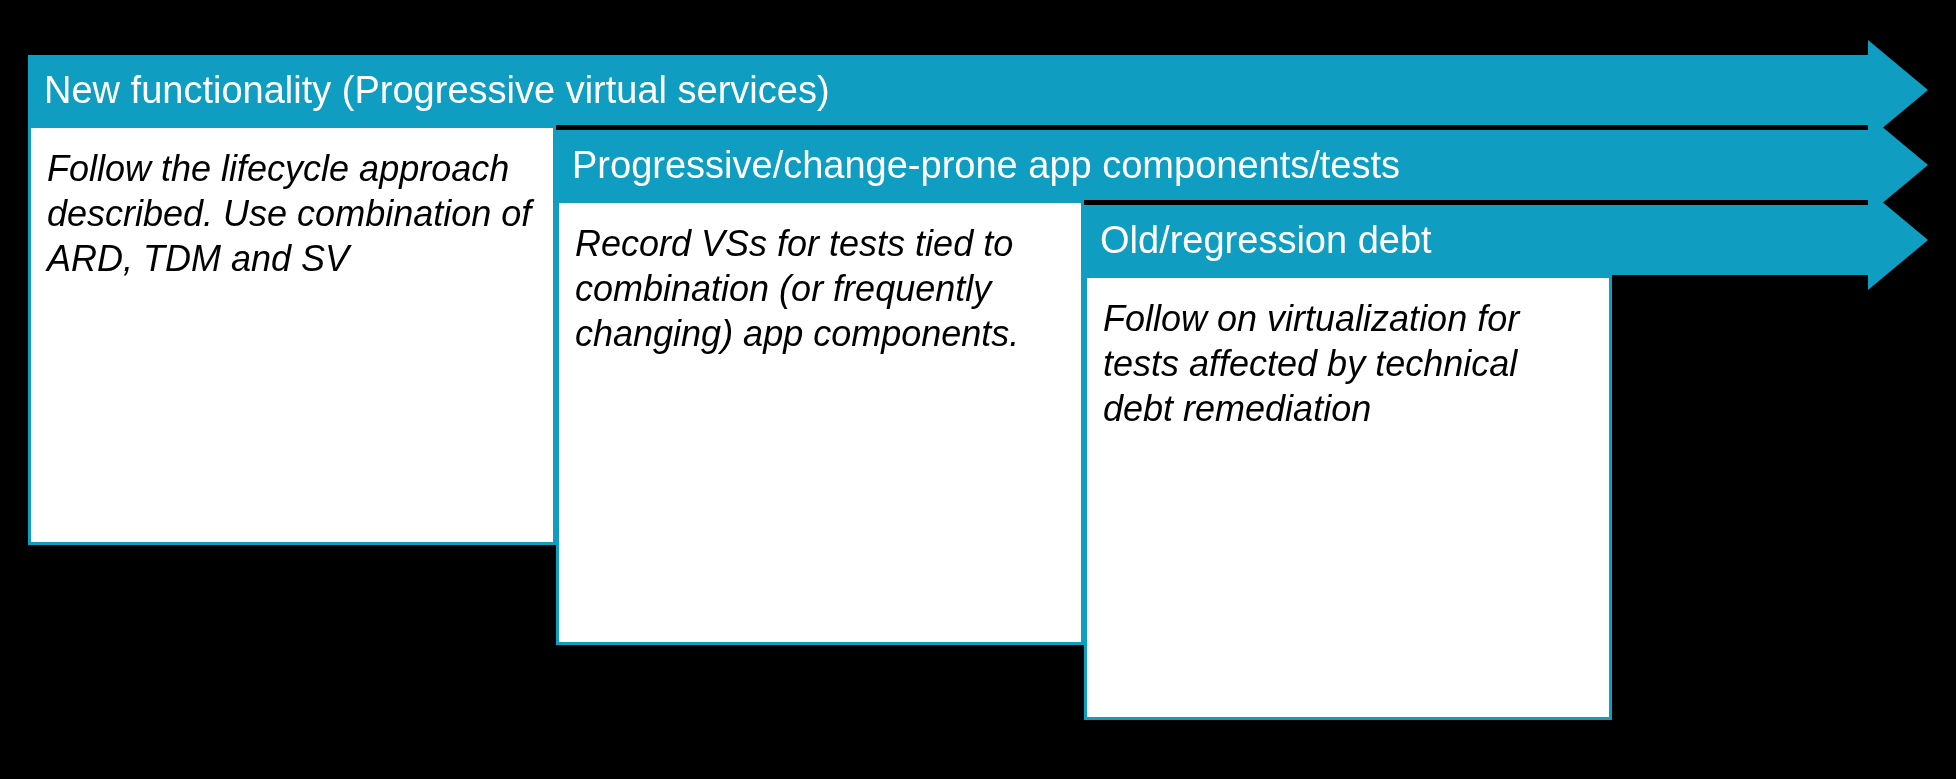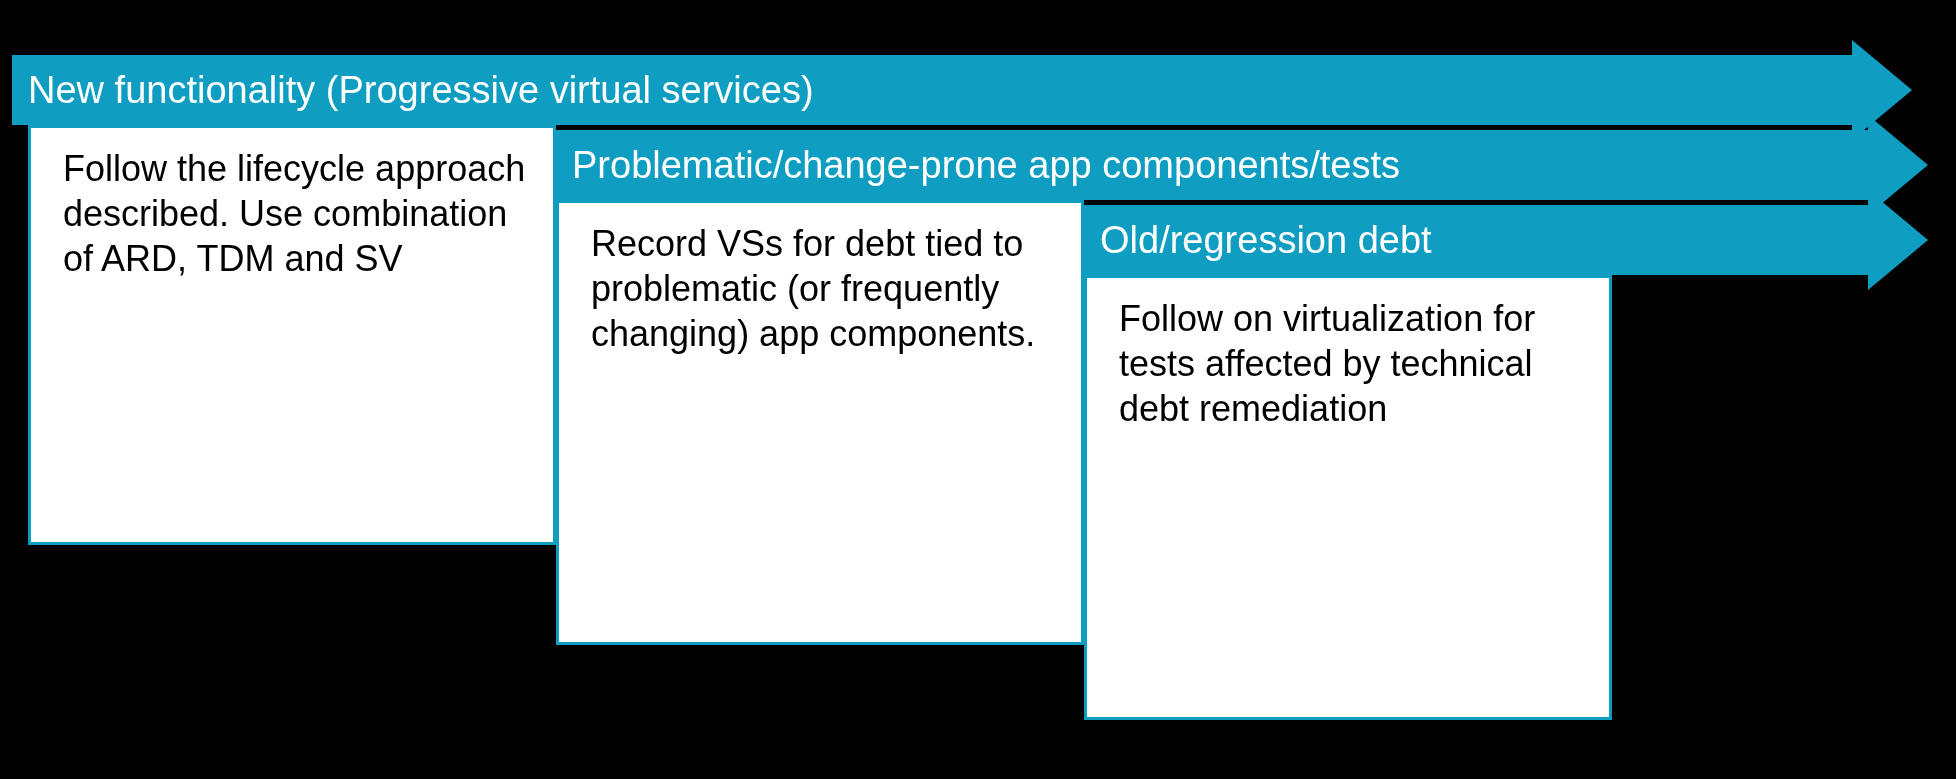--- a/index.html
+++ b/index.html
@@ -45,43 +45,44 @@
   .body-box {
     position: absolute;
     background: #ffffff;
     border: 3px solid #0f9ec1;
     box-sizing: border-box;
   }
   .body-text {
     color: #000000;
     font-size: 36px;
     line-height: 1.25;
-    padding: 18px 20px 0 32px;
+    padding: 18px 20px 0 16px;
+    font-style: italic;
   }
 </style>
 </head>
 <body>
 
 <div class="stage">
 
   <div class="panel">
-    <div class="arrow-band" style="left:12px; top:55px; width:1840px;">
+    <div class="arrow-band" style="left:28px; top:55px; width:1840px;">
       <div class="arrow-label">New functionality (Progressive virtual services)</div>
     </div>
     <div class="body-box" style="left:28px; top:125px; width:528px; height:420px;">
       <div class="body-text">Follow the lifecycle approach described. Use combination of ARD, TDM and SV</div>
     </div>
   </div>
 
   <div class="panel">
     <div class="arrow-band" style="left:556px; top:130px; width:1312px;">
-      <div class="arrow-label">Problematic/change-prone app components/tests</div>
+      <div class="arrow-label">Progressive/change-prone app components/tests</div>
     </div>
     <div class="body-box" style="left:556px; top:200px; width:528px; height:445px;">
-      <div class="body-text">Record VSs for debt tied to problematic (or frequently changing) app components.</div>
+      <div class="body-text">Record VSs for tests tied to combination (or frequently changing) app components.</div>
     </div>
   </div>
 
   <div class="panel">
     <div class="arrow-band" style="left:1084px; top:205px; width:784px;">
       <div class="arrow-label">Old/regression debt</div>
     </div>
     <div class="body-box" style="left:1084px; top:275px; width:528px; height:445px;">
       <div class="body-text">Follow on virtualization for tests affected by technical debt remediation</div>
     </div>

